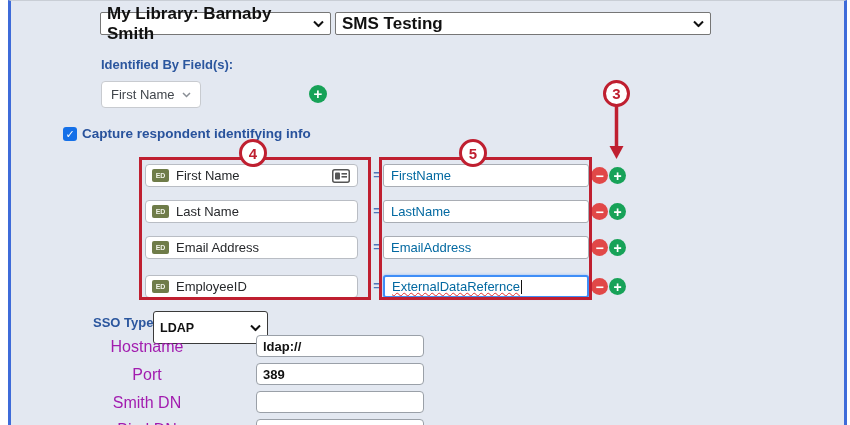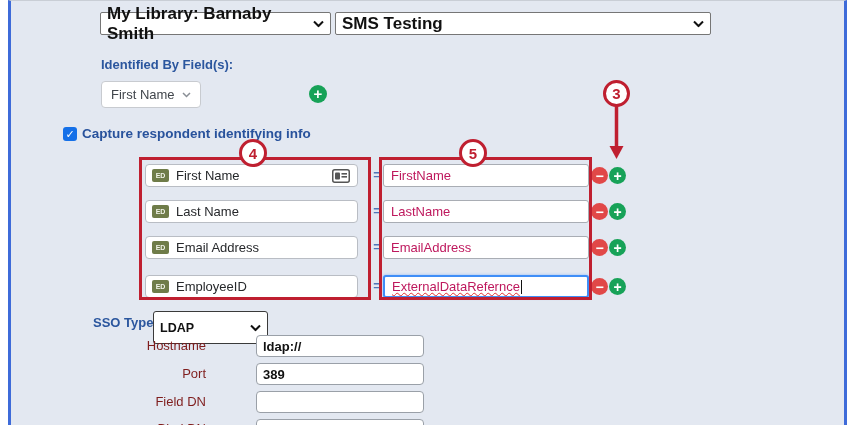--- a/index.html
+++ b/index.html
@@ -57,21 +57,21 @@
     width: 17px; height: 13px; background: #6f7c49; border-radius: 2px;
     color: #f2f4ea; font-size: 7px; font-weight: 700; line-height: 13px;
     text-align: center; flex: 0 0 auto;
   }
   .field-text { margin-left: 7px; font-size: 13px; color: #26282b; }
   .card-icon { position: absolute; right: 7px; top: 4px; }
   .eq { position: absolute; left: 360px; width: 12px; top: 3px; text-align: center; font-size: 13px; font-weight: 700; color: #4f74b8; }
   .map-input {
     position: absolute; left: 372px; width: 206px; height: 23px;
     background: #fff; border: 1px solid #a9adb4; border-radius: 3px;
-    display: flex; align-items: center; padding: 0 7px; font-size: 13px; color: #be185d;
+    display: flex; align-items: center; padding: 0 7px; font-size: 13px; color: #0369a1;
   }
   .map-input.focused { border: 2px solid #3f8ef7; box-shadow: 0 0 3px rgba(77,144,254,.55); }
   .misspell { text-decoration: underline; text-decoration-style: wavy; text-decoration-color: #e03131; text-decoration-thickness: 1px; }
   .caret { display: inline-block; width: 1px; height: 14px; background: #111; margin-left: 1px; }
   .row-minus { left: 580px; width: 17px; height: 17px; top: 3px; font-size: 14px; }
   .row-plus  { left: 598px; width: 17px; height: 17px; top: 3px; font-size: 14px; }
 
   
   .anno-box { position: absolute; border: 3px solid #bf1f30; z-index: 5; pointer-events: none; }
   .box4 { left: 128px; top: 156px; width: 232px; height: 143px; }
@@ -82,21 +82,21 @@
     z-index: 6;
   }
   .circ3 { left: 592px; top: 79px; width: 27px; height: 27px; font-size: 15px; }
   .circ4 { left: 228px; top: 138px; width: 28px; height: 28px; font-size: 15px; }
   .circ5 { left: 448px; top: 138px; width: 28px; height: 28px; font-size: 15px; }
   .arrow3 { position: absolute; left: 592px; top: 105px; z-index: 6; pointer-events: none; }
 
   
   .sso-type-label { position: absolute; left: 82px; top: 314px; font-size: 13px; font-weight: 700; color: #2b569e; }
   .sel-sso { left: 142px; top: 310px; width: 115px; height: 33px; border: 1.5px solid #3a3a3a; border-radius: 3px; font-size: 12.5px; font-weight: 700; }
-  .form-label { position: absolute; left: 77px; width: 118px; text-align: right; font-size: 13px; color: #7f1d1d; }
+  .form-label { position: absolute; left: 77px; width: 118px; text-align: center; font-size: 16px; color: #a21caf; }
   .form-input {
     position: absolute; left: 205px; width: 168px; height: 22px;
     background: #fff; border: 1px solid #9aa0a8; border-radius: 4px;
     padding: 0 6px; font-size: 13px; font-weight: 600; color: #111;
     font-family: "Liberation Sans", sans-serif;
     margin-left: 40px;
   }
 </style>
 </head>
 <body>
@@ -215,21 +215,21 @@
           <path d="M1 1 L5.5 5.5 L10 1" fill="none" stroke="#111" stroke-width="2"></path>
         </svg>
     </div>
 
     <div class="form-label" style="top:337px">Hostname</div>
     <input class="form-input" style="top: 334px;" value="ldap://">
 
     <div class="form-label" style="top:365px">Port</div>
     <input class="form-input" style="top: 362px;" value="389">
 
-    <div class="form-label" style="top:393px">Field DN</div>
+    <div class="form-label" style="top:393px">Smith DN</div>
     <input class="form-input" style="top: 390px;" value="">
 
     <div class="form-label" style="top:420px">Bind DN</div>
     <input class="form-input" style="top: 418px;" value="">
 
     <div class="anno-box box4"></div>
     <div class="anno-box box5"></div>
     <div class="anno-circle circ4">
         <span>4</span>
       </div>

